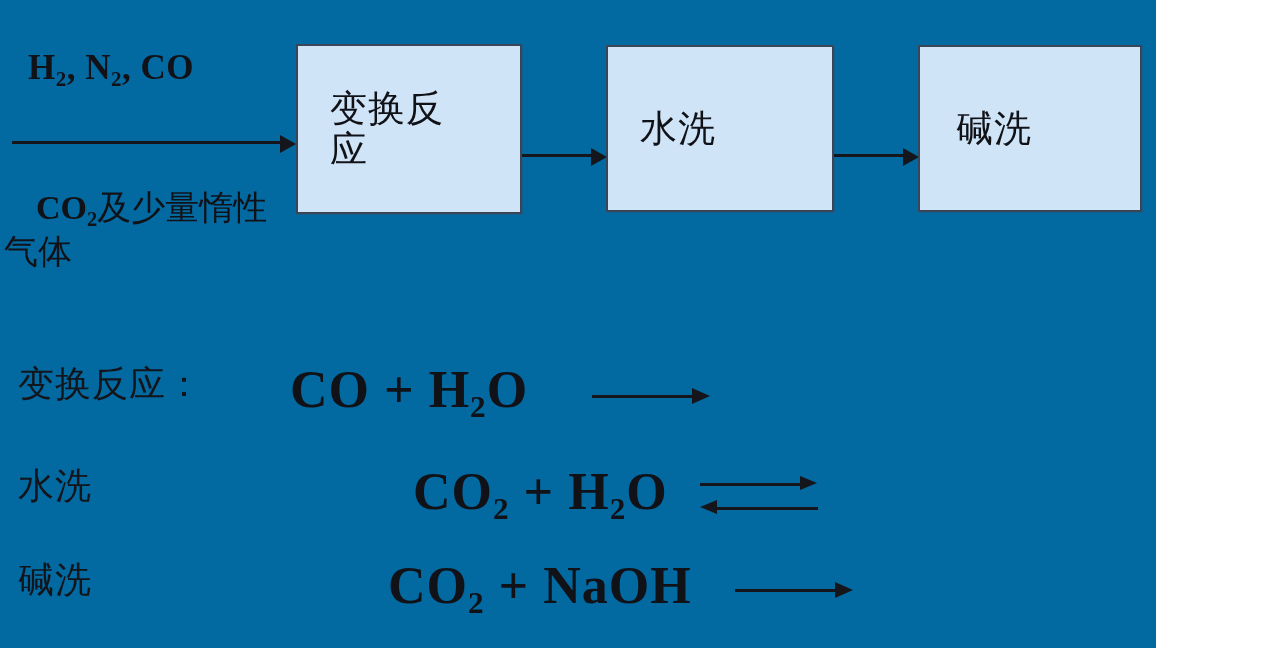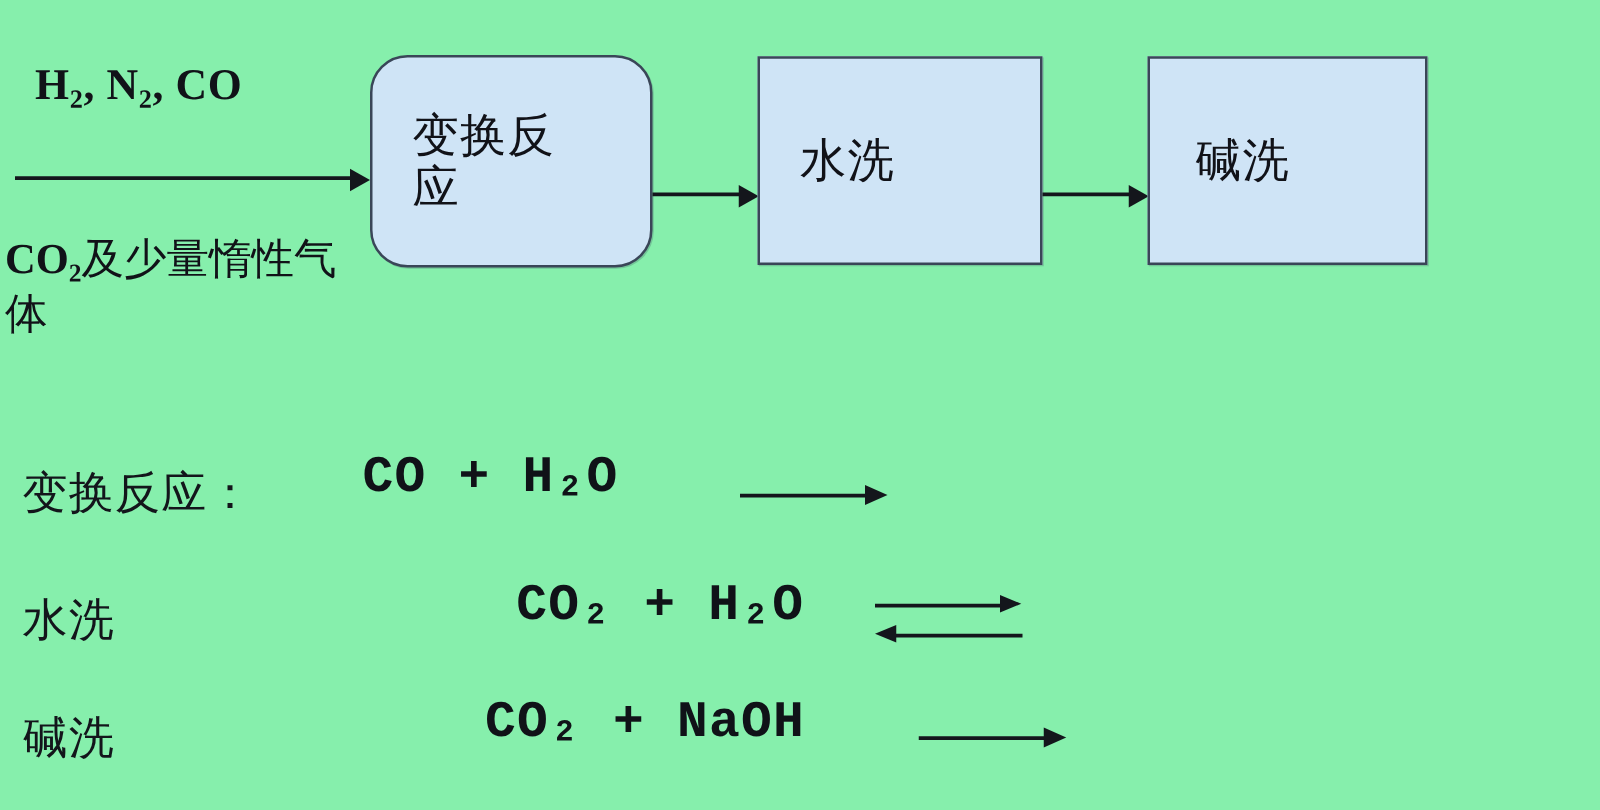--- a/index.html
+++ b/index.html
@@ -2,23 +2,23 @@
 <html><head>
 <meta charset="utf-8">
 <style>
   html, body {
     margin: 0;
     padding: 0;
     background: #ffffff;
   }
   #canvas {
     position: relative;
-    width: 1280px;
+    width: 1156px;
     height: 648px;
-    background: #86efac;
+    background: #0369a1;
     overflow: hidden;
     font-family: "Liberation Serif", "DejaVu Serif", serif;
     color: #14161c;
   }
 
   
   .flow-box {
     position: absolute;
     background: #cfe4f6;
     border: 2px solid #3a4658;
@@ -29,21 +29,21 @@
     box-shadow: 1px 1px 0 rgba(60,70,90,0.25);
   }
   .flow-box-label {
     font-family: "DejaVu Sans", "Liberation Sans", sans-serif;
     font-size: 37px;
     line-height: 1.12;
     color: #111218;
     letter-spacing: 1px;
     white-space: pre-wrap;
   }
-  #box-shift   { left: 296px; top: 44px;  width: 226px; height: 170px; border-radius: 30px; }
+  #box-shift   { left: 296px; top: 44px;  width: 226px; height: 170px; }
   #box-shift .flow-box-label { padding-left: 32px; max-width: 150px; }
   #box-water   { left: 606px; top: 45px;  width: 228px; height: 167px; }
   #box-water .flow-box-label { padding-left: 32px; }
   #box-alkali  { left: 918px; top: 45px;  width: 224px; height: 167px; }
   #box-alkali .flow-box-label { padding-left: 36px; }
 
   
   .arrow-line {
     position: absolute;
     height: 3px;
@@ -85,49 +85,50 @@
     font-size: 34px;
     font-weight: normal;
     width: 268px;
     white-space: normal;
     line-height: 1.25;
     font-family: "DejaVu Sans", "Liberation Sans", sans-serif;
   }
   #feed-bottom .formula {
     font-family: "Liberation Serif", "DejaVu Serif", serif;
     font-weight: bold;
+    margin-left: 32px;
   }
 
   
   .eq-row {
     position: absolute;
     height: 70px;
     left: 0;
     width: 1280px;
   }
   #eq-row-1 { top: 360px; }
   #eq-row-2 { top: 462px; }
   #eq-row-3 { top: 556px; }
 
   .eq-label {
     position: absolute;
     left: 18px;
-    top: 10px;
+    top: 0;
     font-family: "DejaVu Sans", "Liberation Sans", sans-serif;
     font-size: 36px;
     color: #13151b;
     white-space: nowrap;
     letter-spacing: 1px;
   }
   .eq-expr {
     position: absolute;
     top: 0;
-    font-family: Liberation Mono, monospace;
+    font-family: Liberation Serif, serif;
     font-weight: bold;
-    font-size: 41px;
+    font-size: 52px;
     color: #101218;
     white-space: nowrap;
     letter-spacing: 1px;
   }
   #eq1-left  { left: 290px; }
   #eq1-right { left: 762px; }
   #eq2-left  { left: 413px; }
   #eq2-right { left: 868px; }
   #eq3-left  { left: 388px; }
   #eq3-right { left: 928px; }

